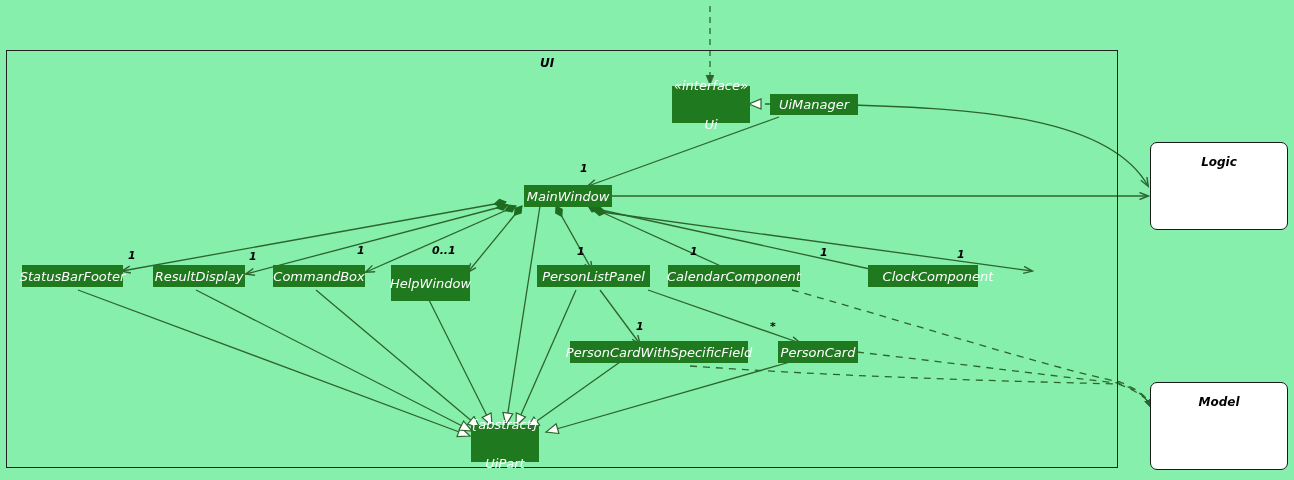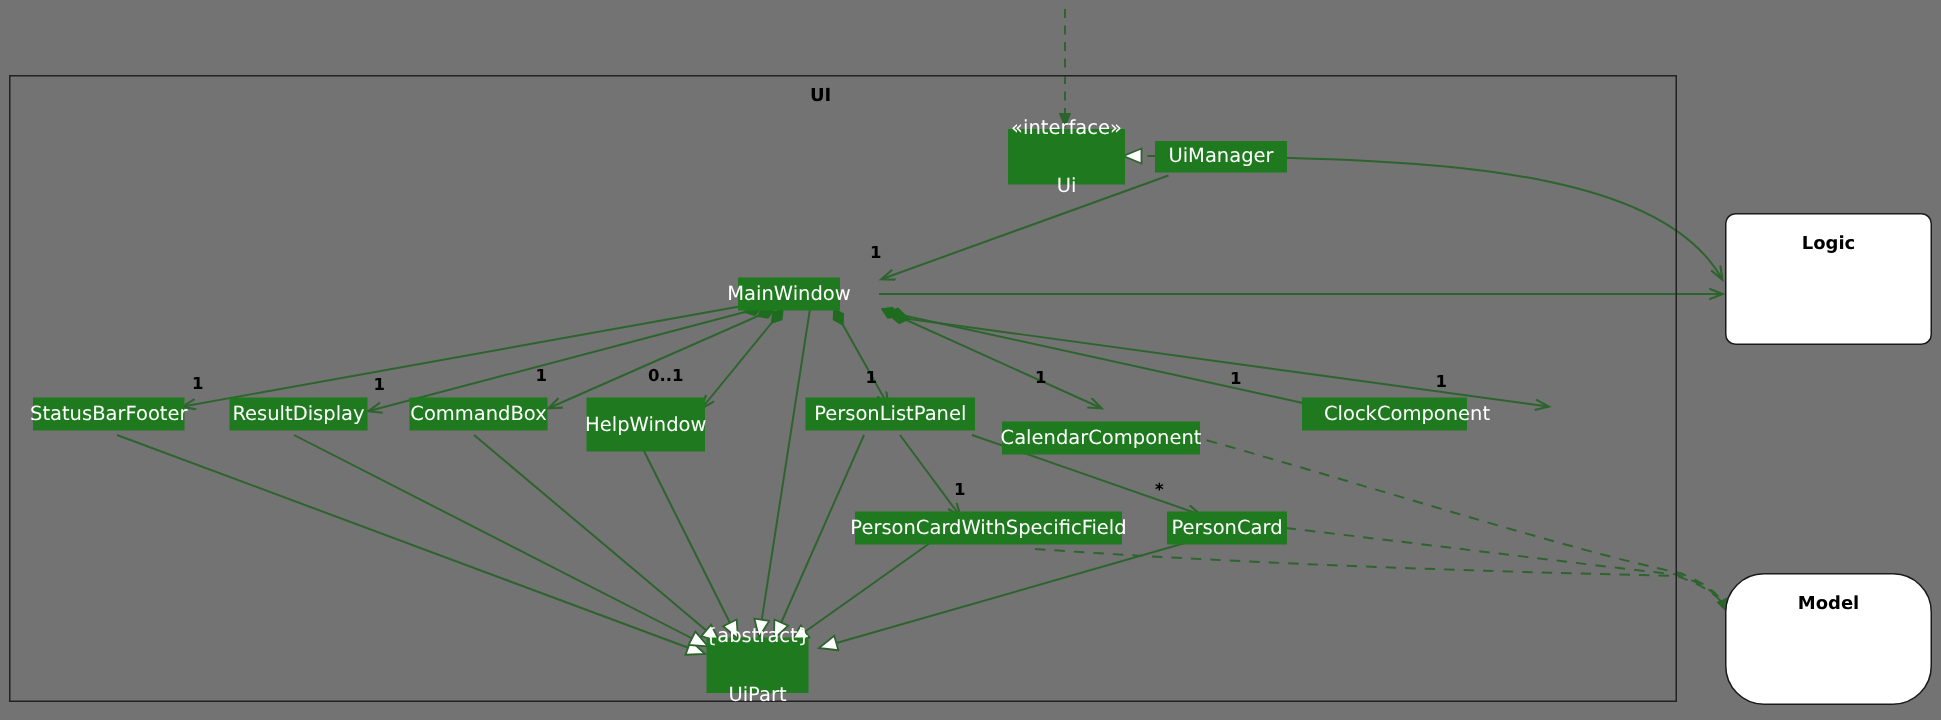--- a/index.html
+++ b/index.html
@@ -7,22 +7,23 @@
     padding: 0;
     background: #ffffff;
   }
   body {
     font-family: "DejaVu Sans", sans-serif;
   }
   #stage {
     position: relative;
     width: 1294px;
     height: 480px;
-    background: #737373;
+    background: #86efac;
     overflow: hidden;
+    font-style: italic;
   }
   #wires {
     position: absolute;
     left: 0;
     top: 0;
     width: 1294px;
     height: 480px;
   }
   .uml-node {
     position: absolute;
@@ -158,21 +159,21 @@
 
   <div class="uml-node" style="left:672px; top:86px; width:78px; height:37px;">
     <span class="ln">«interface»</span>
     <span class="ln">Ui</span>
   </div>
 
   <div class="uml-node" style="left:770px; top:94px; width:88px; height:21px;">
     <span class="ln">UiManager</span>
   </div>
 
-  <div class="uml-node" style="left:492px; top:185px; width:68px; height:22px;">
+  <div class="uml-node" style="left:524px; top:185px; width:88px; height:22px;">
     <span class="ln">MainWindow</span>
   </div>
 
   <div class="uml-node" style="left:22px; top:265px; width:101px; height:22px;">
     <span class="ln">StatusBarFooter</span>
   </div>
 
   <div class="uml-node" style="left:153px; top:265px; width:92px; height:22px;">
     <span class="ln">ResultDisplay</span>
   </div>
@@ -182,21 +183,21 @@
   </div>
 
   <div class="uml-node" style="left:391px; top:265px; width:79px; height:36px;">
     <span class="ln">HelpWindow</span>
   </div>
 
   <div class="uml-node" style="left:537px; top:265px; width:113px; height:22px;">
     <span class="ln">PersonListPanel</span>
   </div>
 
-  <div class="uml-node" style="left:668px; top:265px; width:132px; height:22px;margin-top:16px;">
+  <div class="uml-node" style="left:668px; top:265px; width:132px; height:22px;">
     <span class="ln">CalendarComponent</span>
   </div>
 
   <div class="uml-node" style="left:868px; top:265px; width:110px; height:22px;padding-left:36px;">
     <span class="ln">ClockComponent</span>
   </div>
 
 
   <div class="uml-node" style="left:570px; top:341px; width:178px; height:22px;">
     <span class="ln">PersonCardWithSpecificField</span>
@@ -208,21 +209,21 @@
 
   <div class="uml-node" style="left:471px; top:425px; width:68px; height:37px;">
     <span class="ln">{abstract}</span>
     <span class="ln">UiPart</span>
   </div>
 
   <div class="pkg-node" style="left:1150px; top:142px; width:138px; height:88px;">
     <span class="pkg-title">Logic</span>
   </div>
 
-  <div class="pkg-node" style="left:1150px; top:382px; width:138px; height:88px;border-radius:26px;">
+  <div class="pkg-node" style="left:1150px; top:382px; width:138px; height:88px;">
     <span class="pkg-title">Model</span>
   </div>
 
   <div class="mult" style="left:580px; top:162px;">1</div>
 
   <div class="mult" style="left:128px; top:249px;">1</div>
 
   <div class="mult" style="left:249px; top:250px;">1</div>
 
   <div class="mult" style="left:357px; top:244px;">1</div>

